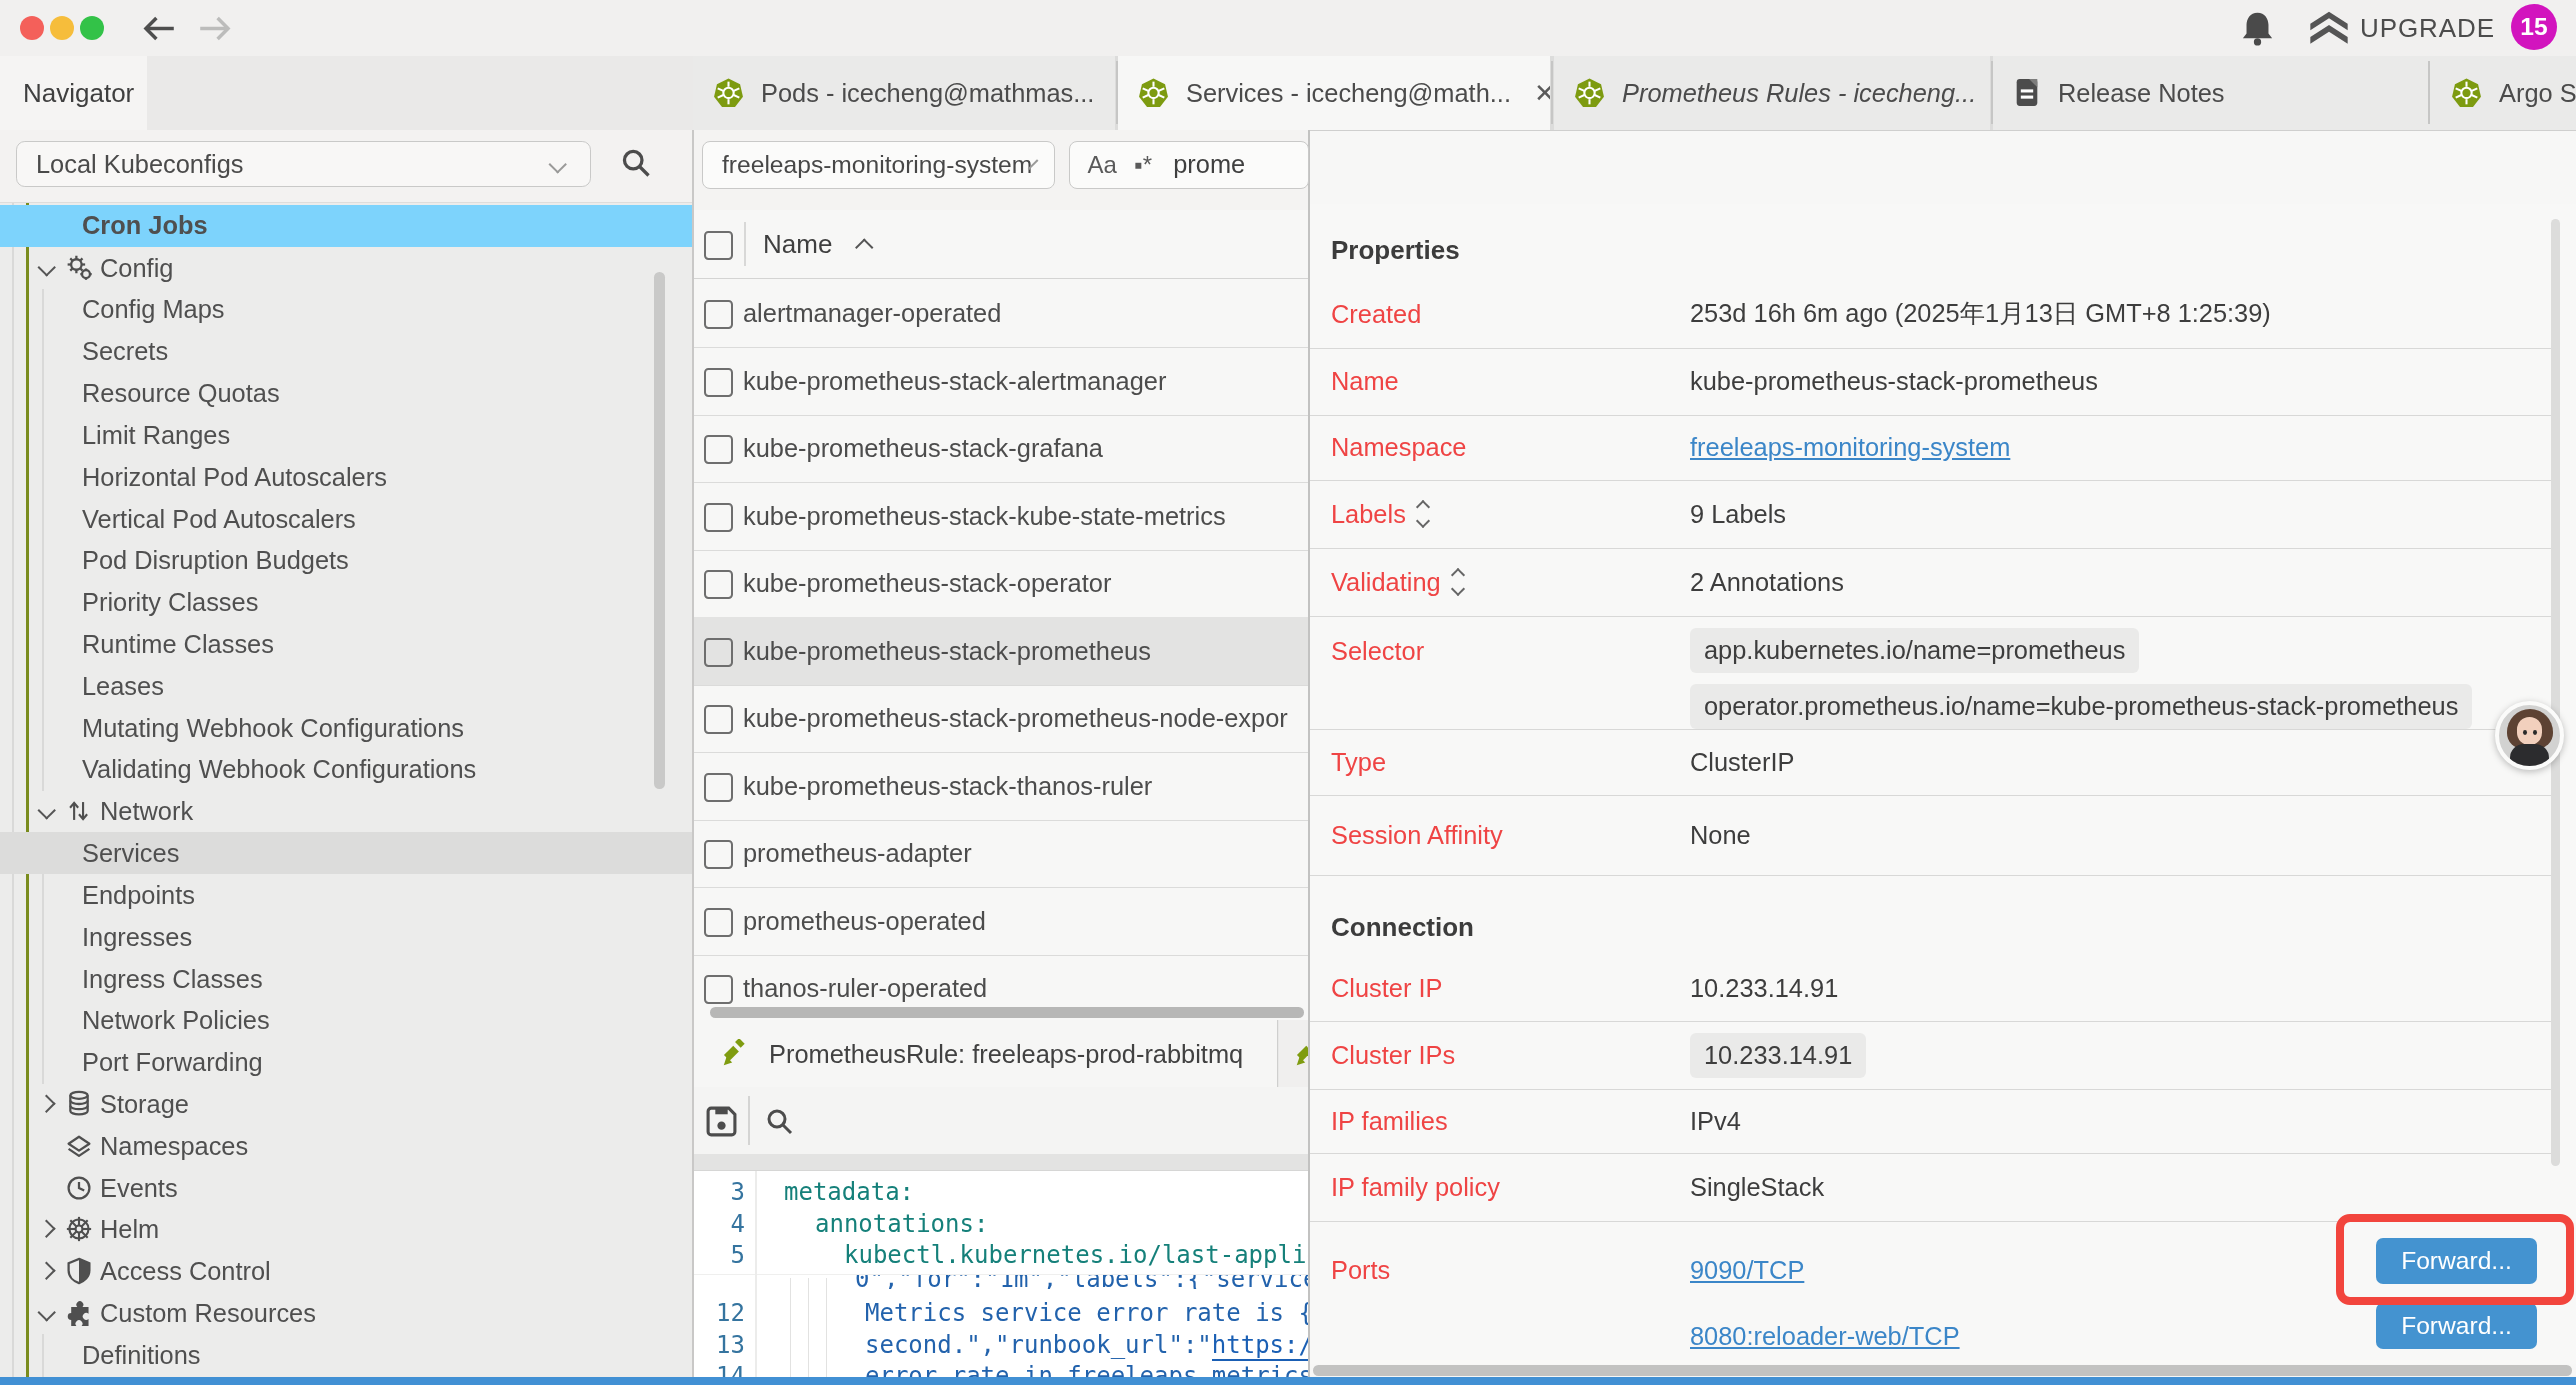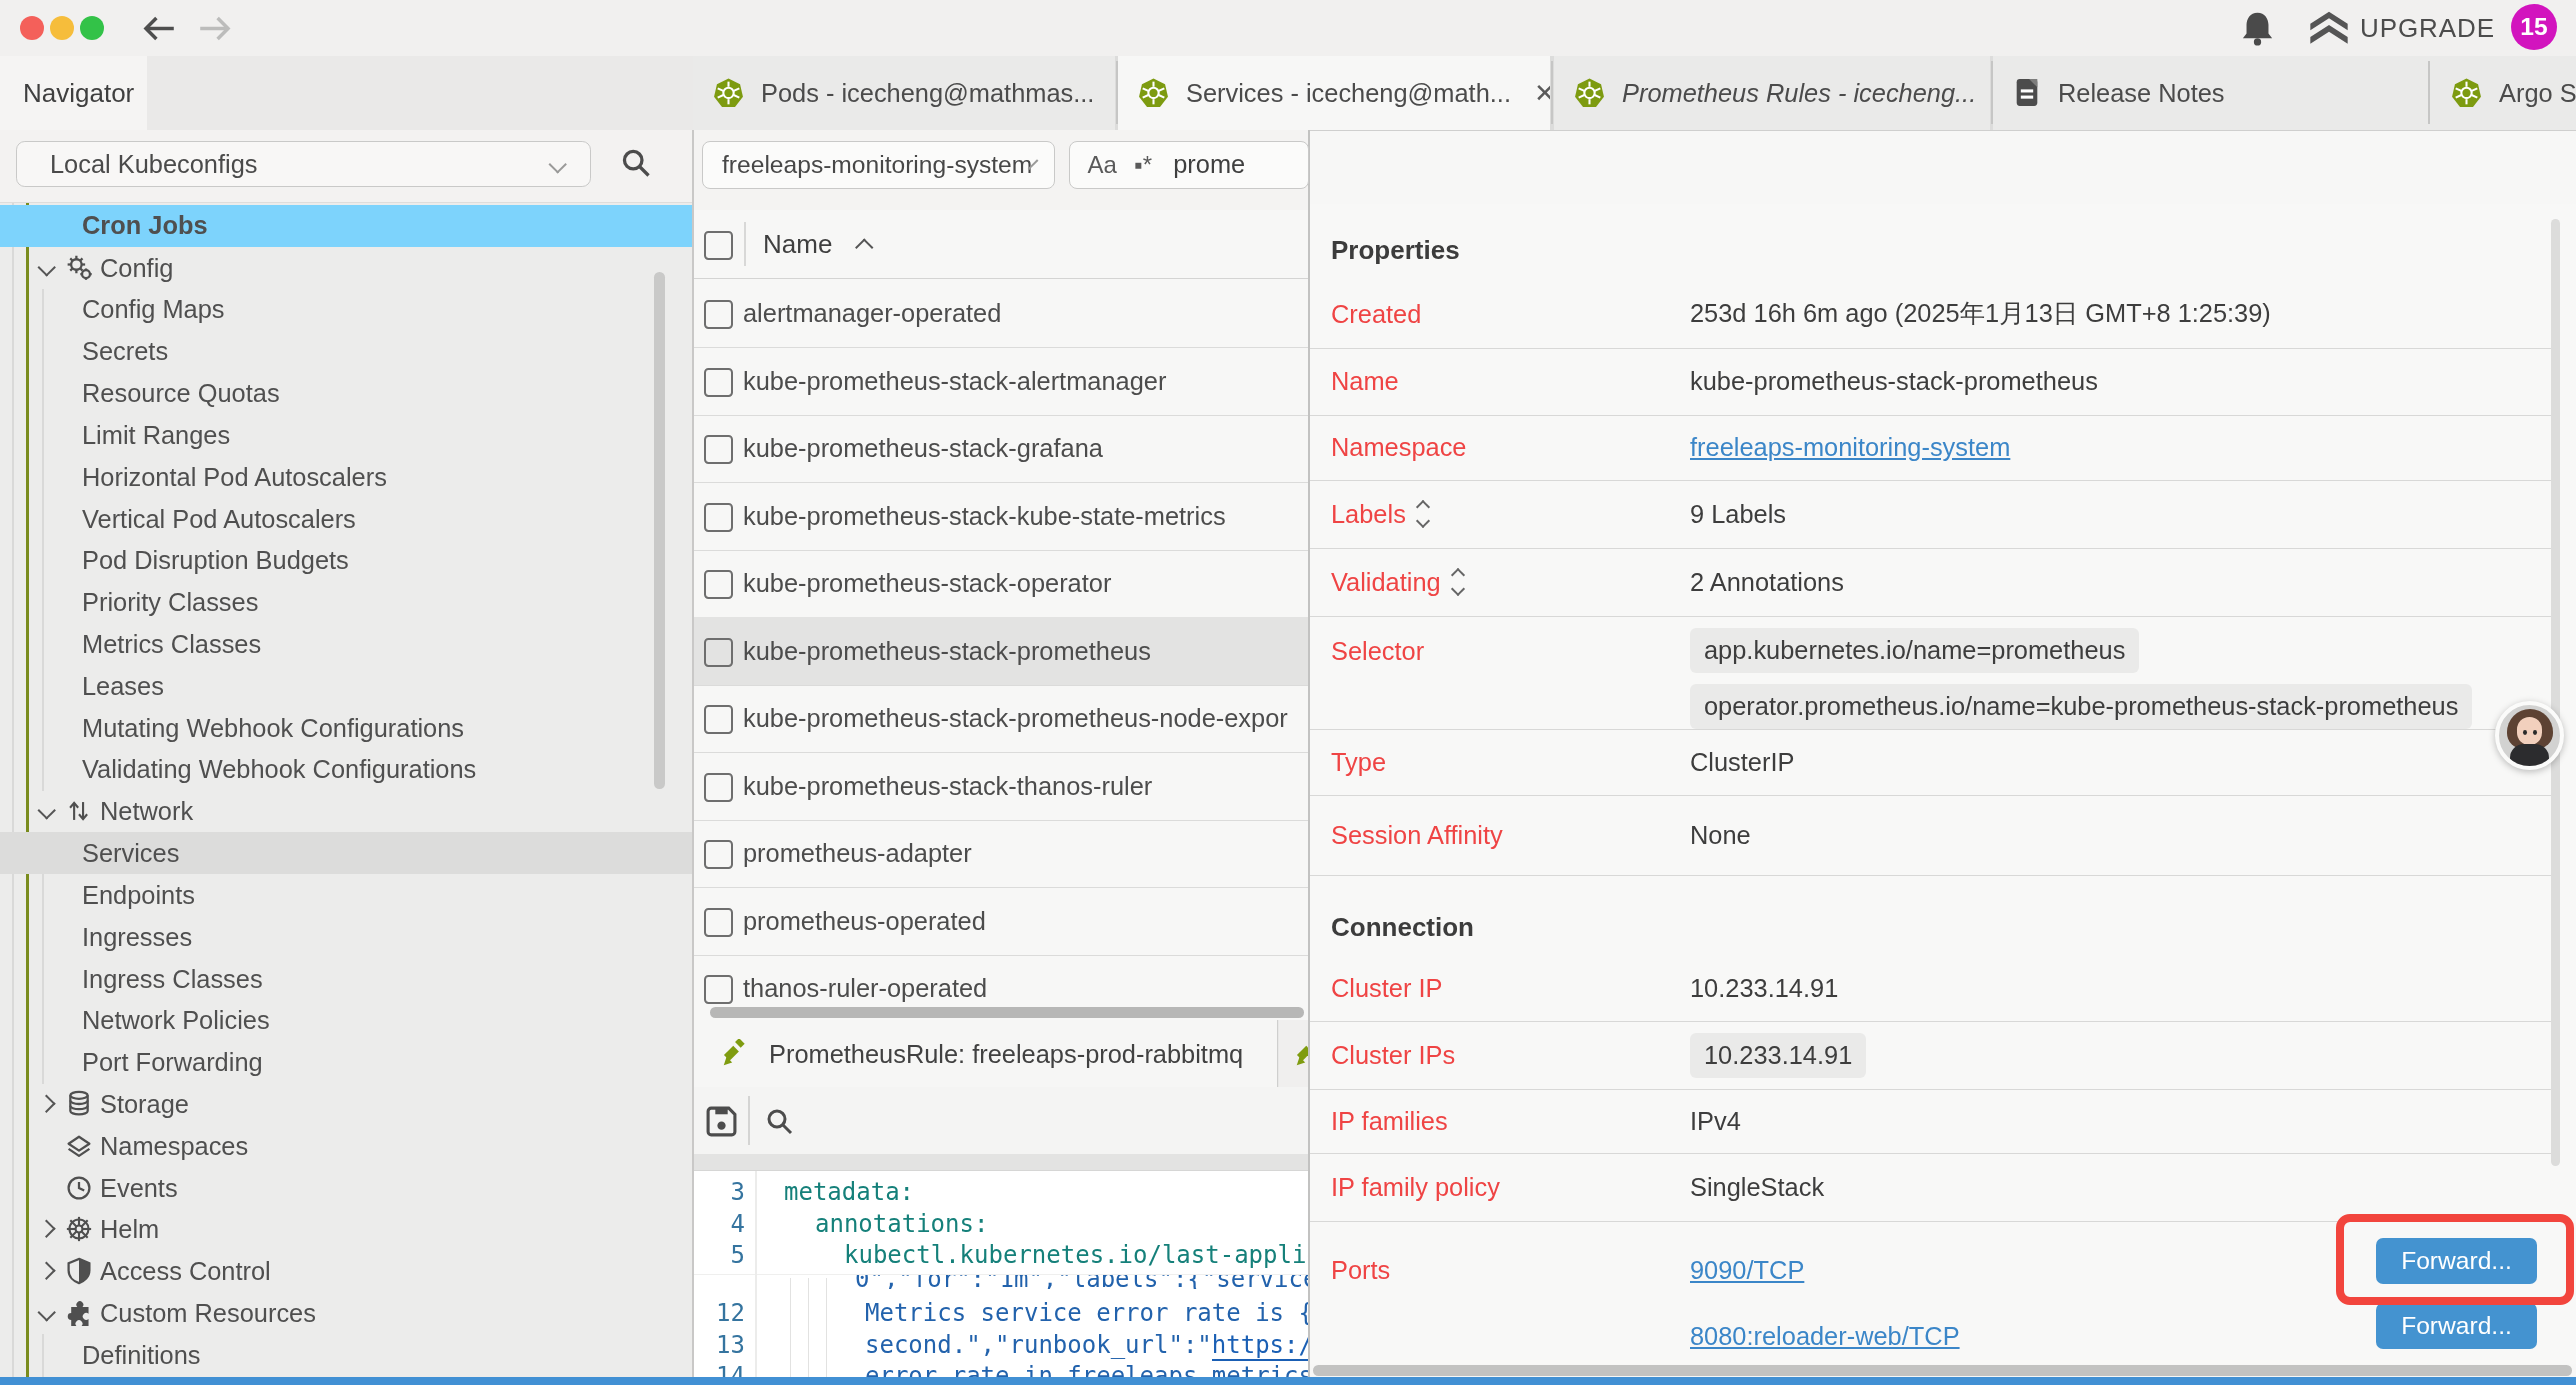--- a/index.html
+++ b/index.html
@@ -25,21 +25,21 @@
   #tab-prometheus .tab-label{font-style:italic;}
   .tabdiv{position:absolute;top:5.3px;width:1.8px;height:63px;background:#c6c6c5;}
   .closex{margin-left:23px;font-size:26px;color:#5a5a5a;}
   
   #sideheader{left:0;top:56px;width:693px;height:74px;background:#eae9e8;}
   #navtab{left:0;top:56px;width:147px;height:74px;background:#f5f4f3;display:flex;align-items:center;}
   #navtab span{margin-left:23px;font-size:26px;color:#3f3f3f;}
   #filterrow{left:0;top:130px;width:693px;height:81px;background:#f3f2f1;border-bottom:1.8px solid #dddddc;}
   #clusterselect{left:16px;top:11.4px;width:573px;height:44px;background:#f8f7f6;border:1.8px solid #c9c9c8;
                  border-radius:8.8px;display:flex;align-items:center;}
-  #clusterselect .sel-label{margin-left:33px;font-size:25.4px;color:#4a4a4a;flex:1;}
+  #clusterselect .sel-label{margin-left:19px;font-size:25.4px;color:#4a4a4a;flex:1;}
   #tree{left:0;top:202px;width:693px;height:1177px;background:#ececeb;border-top:1.8px solid #dedddc;overflow:hidden;}
   .trow{position:absolute;left:0;width:693px;height:42px;display:flex;align-items:center;}
   .trow.hov{background:#7dd3fc;font-weight:bold;}
   .trow.sel{background:#dcdcdb;}
   .tlabel{font-size:25.4px;color:#4f4f4f;white-space:nowrap;}
   .lvl2{margin-left:82px;}
   .gchev{position:absolute;left:40px;}
   .gicon{position:absolute;left:65px;width:28px;height:28px;color:#4f4f4f;display:flex;align-items:center;justify-content:center;font-size:24.6px;}
   .glabel{margin-left:100px;}
   .chev{display:inline-block;width:11.4px;height:11.4px;border-right:2.6px solid #555;border-bottom:2.6px solid #555;}
@@ -346,21 +346,21 @@
     <div class="trow" style="top:295px">
         <span class="tlabel lvl2">Vertical Pod Autoscalers</span>
       </div>
     <div class="trow" style="top:336px">
         <span class="tlabel lvl2">Pod Disruption Budgets</span>
       </div>
     <div class="trow" style="top:378px">
         <span class="tlabel lvl2">Priority Classes</span>
       </div>
     <div class="trow" style="top:420px">
-        <span class="tlabel lvl2">Metrics Classes</span>
+        <span class="tlabel lvl2">Runtime Classes</span>
       </div>
     <div class="trow" style="top:462px">
         <span class="tlabel lvl2">Leases</span>
       </div>
     <div class="trow" style="top:504px">
         <span class="tlabel lvl2">Mutating Webhook Configurations</span>
       </div>
     <div class="trow" style="top:545px">
         <span class="tlabel lvl2">Validating Webhook Configurations</span>
       </div>

